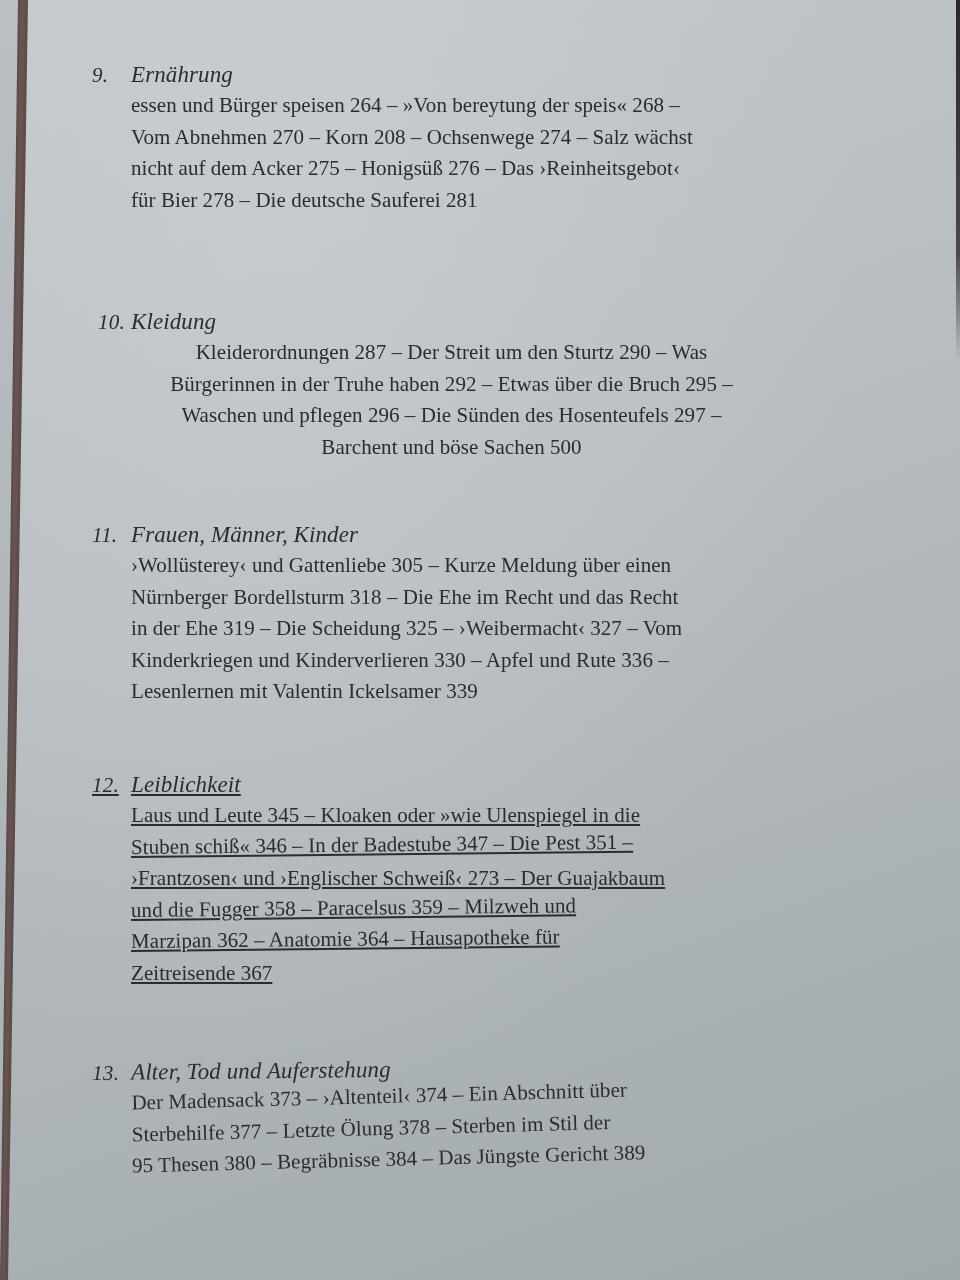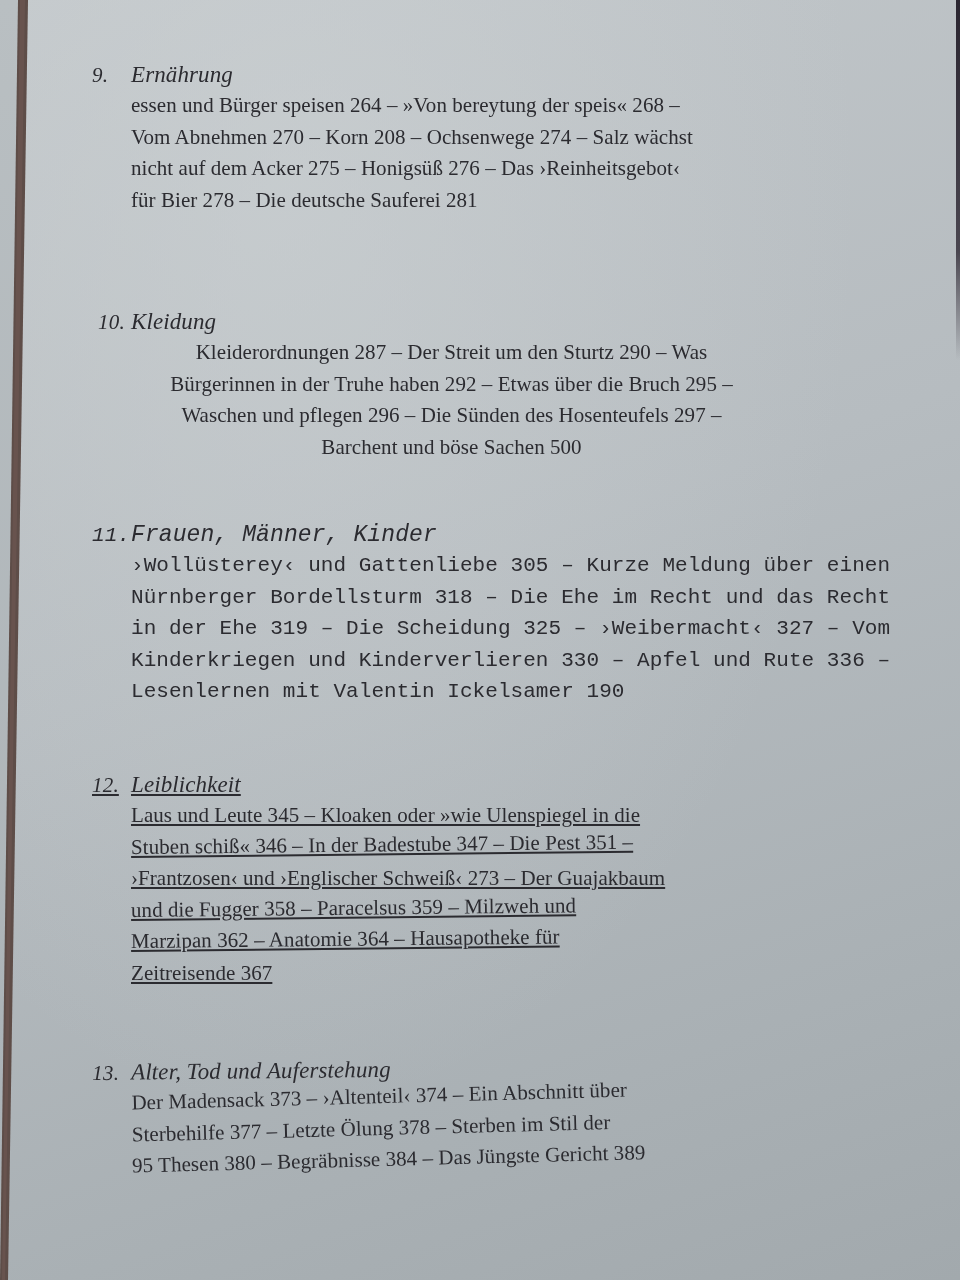--- a/index.html
+++ b/index.html
@@ -86,21 +86,21 @@
     }
     .chapter-line {
       display: block;
       height: 31.5px;
     }
     .chapter-line.tilt-2 { transform: rotate(-0.6deg); transform-origin: left center; }
     .chapter-line.tilt-3 { transform: rotate(-0.9deg); transform-origin: left center; }
 
     #chapter-9  { top: 60px; }
     #chapter-10 { top: 307px; text-align: center; }
-    #chapter-11 { top: 520px; font-family: Liberation Mono, monospace; }
+    #chapter-11 { top: 520px; }
     #chapter-12 { top: 770px; text-decoration: underline; }
     #chapter-13 { top: 1058px; transform: rotate(-0.6deg); transform-origin: left top; }
   </style>
 </head>
 <body>
 
 <div class="page-bg"></div>
 <div class="left-margin"></div>
 <svg class="spine-edge" width="40" height="1280" viewBox="0 0 40 1280">
   <polygon points="18,0 28,0 8,1280 0,1280" fill="#5e4d48"></polygon>
@@ -139,21 +139,21 @@
   <section class="chapter" id="chapter-11">
     <div class="chapter-heading">
       <span class="chapter-number">11.</span>
       <span class="chapter-title">Frauen, Männer, Kinder</span>
     </div>
     <div class="chapter-body">
       <span class="chapter-line">›Wollüsterey‹ und Gattenliebe 305 – Kurze Meldung über einen</span>
       <span class="chapter-line">Nürnberger Bordellsturm 318 – Die Ehe im Recht und das Recht</span>
       <span class="chapter-line">in der Ehe 319 – Die Scheidung 325 – ›Weibermacht‹ 327 – Vom</span>
       <span class="chapter-line">Kinderkriegen und Kinderverlieren 330 – Apfel und Rute 336 –</span>
-      <span class="chapter-line">Lesenlernen mit Valentin Ickelsamer 190</span>
+      <span class="chapter-line">Lesenlernen mit Valentin Ickelsamer 339</span>
     </div>
   </section>
 
   <section class="chapter" id="chapter-12">
     <div class="chapter-heading">
       <span class="chapter-number">12.</span>
       <span class="chapter-title">Leiblichkeit</span>
     </div>
     <div class="chapter-body">
       <span class="chapter-line">Laus und Leute 345 – Kloaken oder »wie Ulenspiegel in die</span>

